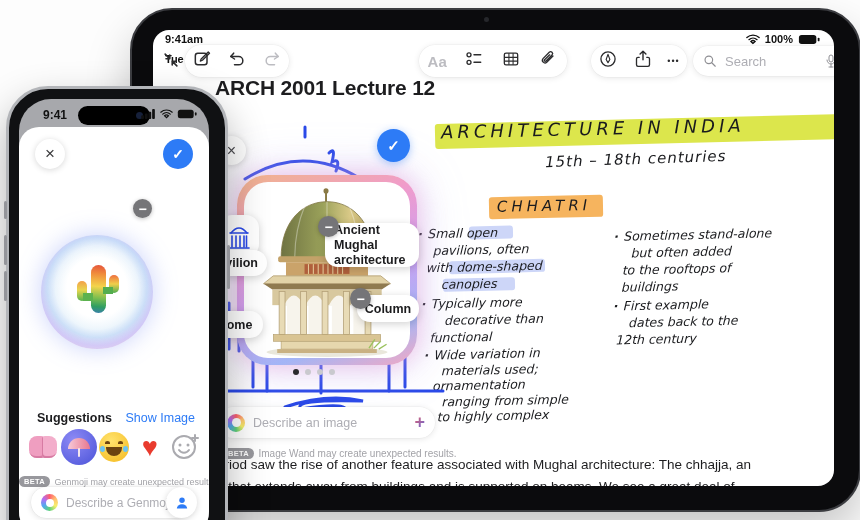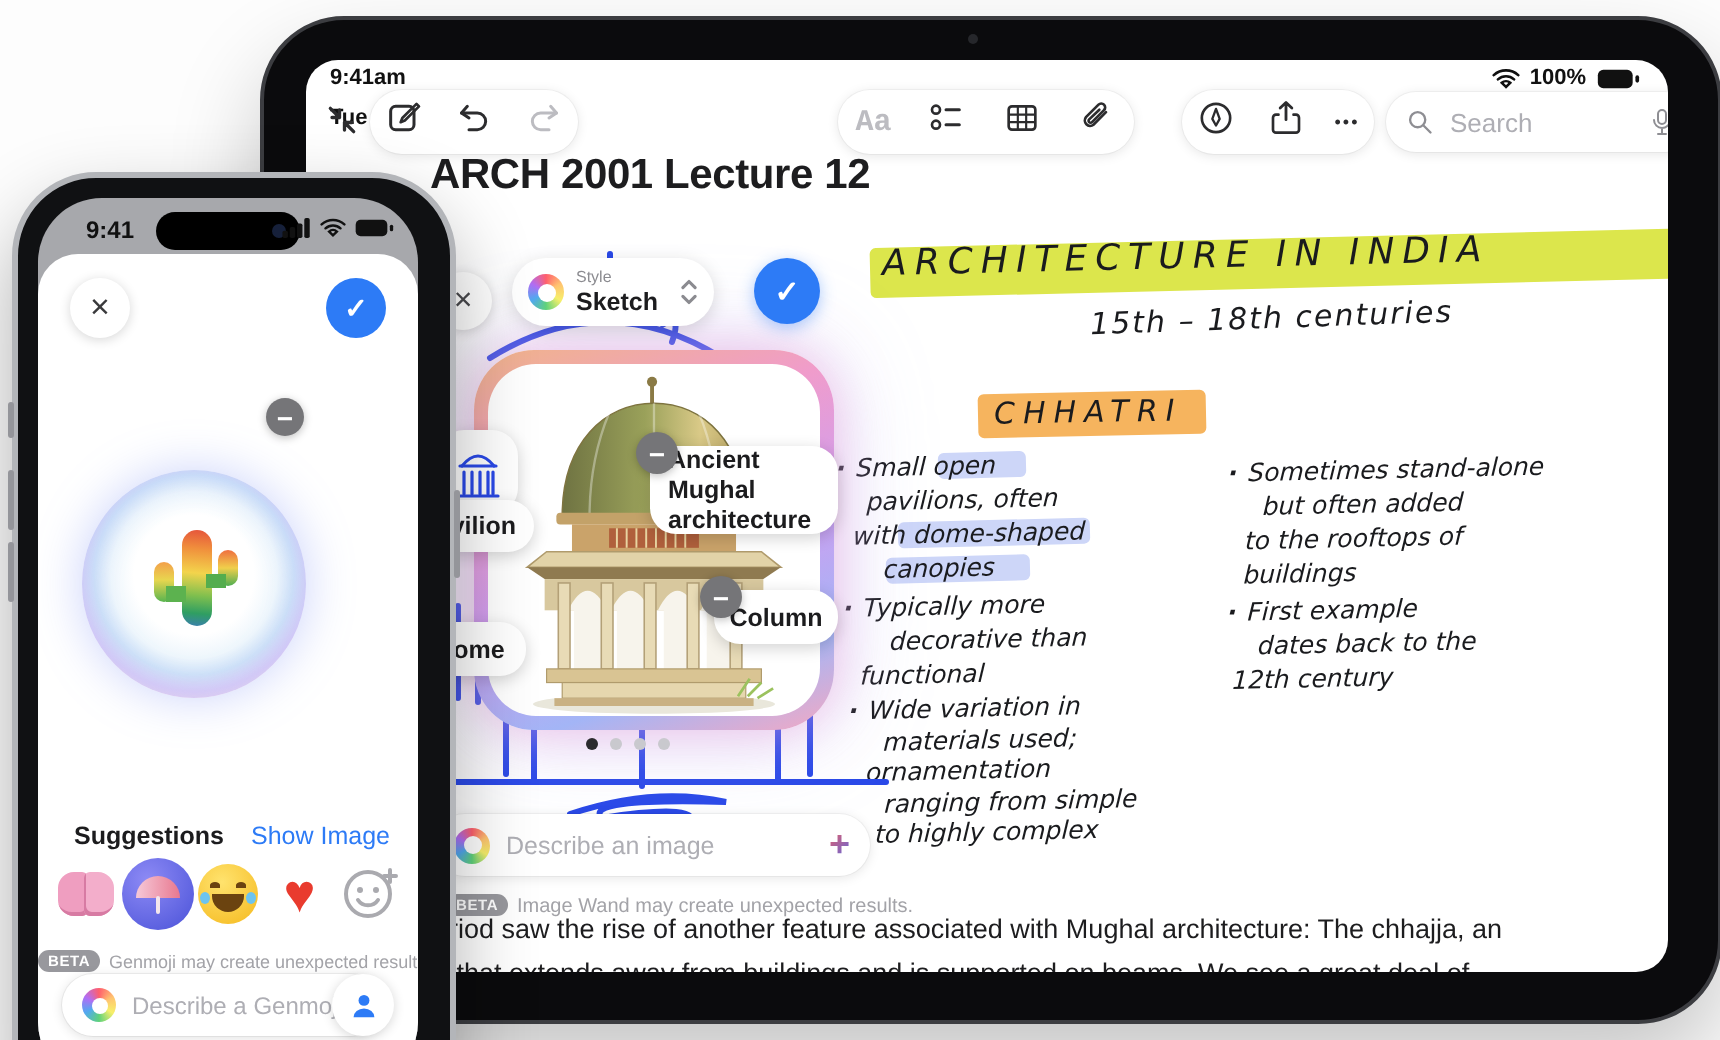--- a/index.html
+++ b/index.html
@@ -100,21 +100,21 @@
           </svg></span>
       <span><svg class="tico" viewBox="0 0 24 24">
             <path d="M8 5 L4.5 9 L9 12" stroke="currentColor" stroke-width="1.8" fill="none" stroke-linecap="round" stroke-linejoin="round"></path>
             <path d="M4.5 9 H14 a5 5 0 0 1 0 10 H9" stroke="currentColor" stroke-width="1.8" fill="none" stroke-linecap="round"></path>
           </svg></span>
       <span><svg class="tico dis" viewBox="0 0 24 24">
             <path d="M16 5 L19.5 9 L15 12" stroke="currentColor" stroke-width="1.8" fill="none" stroke-linecap="round" stroke-linejoin="round"></path>
             <path d="M19.5 9 H10 a5 5 0 0 0 0 10 h5" stroke="currentColor" stroke-width="1.8" fill="none" stroke-linecap="round"></path>
           </svg></span>
     </div>
-    <div class="abs toolpill" style="left:266px;top:15px;width:148px;height:32px;font-family:Liberation Mono, monospace;">
+    <div class="abs toolpill" style="left:266px;top:15px;width:148px;height:32px;">
       <span style="font-size:15px;font-weight:600;color:#bcbcc1;">Aa</span>
       <span><svg class="tico" viewBox="0 0 24 24">
             <circle cx="6" cy="7" r="2.4" stroke="currentColor" stroke-width="1.6" fill="none"></circle>
             <path d="M12 7 H20 M12 16 H20" stroke="currentColor" stroke-width="1.8" stroke-linecap="round"></path>
             <circle cx="6" cy="16" r="2.4" stroke="currentColor" stroke-width="1.6" fill="none"></circle>
           </svg></span>
       <span><svg class="tico" viewBox="0 0 24 24">
             <rect x="4" y="5" width="16" height="14" rx="2" stroke="currentColor" stroke-width="1.6" fill="none"></rect>
             <path d="M4 10 H20 M4 14.5 H20 M9.5 5 V19 M14.5 5 V19" stroke="currentColor" stroke-width="1.3"></path>
           </svg></span>
@@ -250,32 +250,20 @@
           <rect x="38" y="163" width="94" height="8" fill="#e6d7ae" stroke="#b09b6c" stroke-width=".6"></rect>
           <rect x="34" y="171" width="102" height="4" fill="#c9b183"></rect>
           <path d="M128 170 l6 -9 M133 170 l7 -7 M138 171 l8 -5" stroke="#9bc25e" stroke-width="1.4"></path>
         </svg>
       </div>
     </div>
 
     <div class="abs roundbtn" style="left:64px;top:106px;width:29px;height:29px;font-size:16px;color:#4a4a4e;">
         <span>×</span>
       </div>
-    <div class="abs" style="left:103px;top:99px;width:101px;height:34px;border-radius:17px;background:#fff;box-shadow:0 2px 9px rgba(0,0,0,.15);display:flex;align-items:center;padding:0 8px;gap:6px;box-sizing:border-box;">
-      <span class="swirl" style="width:18px;height:18px;">
-          <i style="width:9px;height:9px;"></i>
-        </span>
-      <span style="display:flex;flex-direction:column;line-height:1;flex:1;">
-        <span style="font-size:8px;color:#8b8b90;">Style</span>
-        <span style="font-size:12.5px;font-weight:700;color:#1c1c1e;margin-top:2px;">Sketch</span>
-      </span>
-      <svg width="9" height="14" viewBox="0 0 10 16">
-          <path d="M1.5 5.5 L5 2 L8.5 5.5 M1.5 10.5 L5 14 L8.5 10.5" stroke="#8b8b90" stroke-width="1.8" fill="none" stroke-linecap="round" stroke-linejoin="round"></path>
-        </svg>
-    </div>
     <div class="abs" style="left:224px;top:99px;width:33px;height:33px;border-radius:50%;background:#2d7bf6;display:flex;align-items:center;justify-content:center;color:#fff;font-size:15px;font-weight:700;box-shadow:0 2px 8px rgba(45,123,246,.4);">
         <span>✓</span>
       </div>
 
     <div class="abs tagpill" style="left:66px;top:185px;width:40px;height:42px;">
       <svg width="28" height="30" viewBox="0 0 28 30">
           <g stroke="#2a49e8" stroke-width="1.6" fill="none" stroke-linecap="round">
             <path d="M6 12 Q 14 2 22 12"></path>
             <path d="M5 12 H23"></path>
             <path d="M7 15 V26 M11 15 V26 M15 15 V26 M19 15 V26 M21.5 15 V26"></path>

